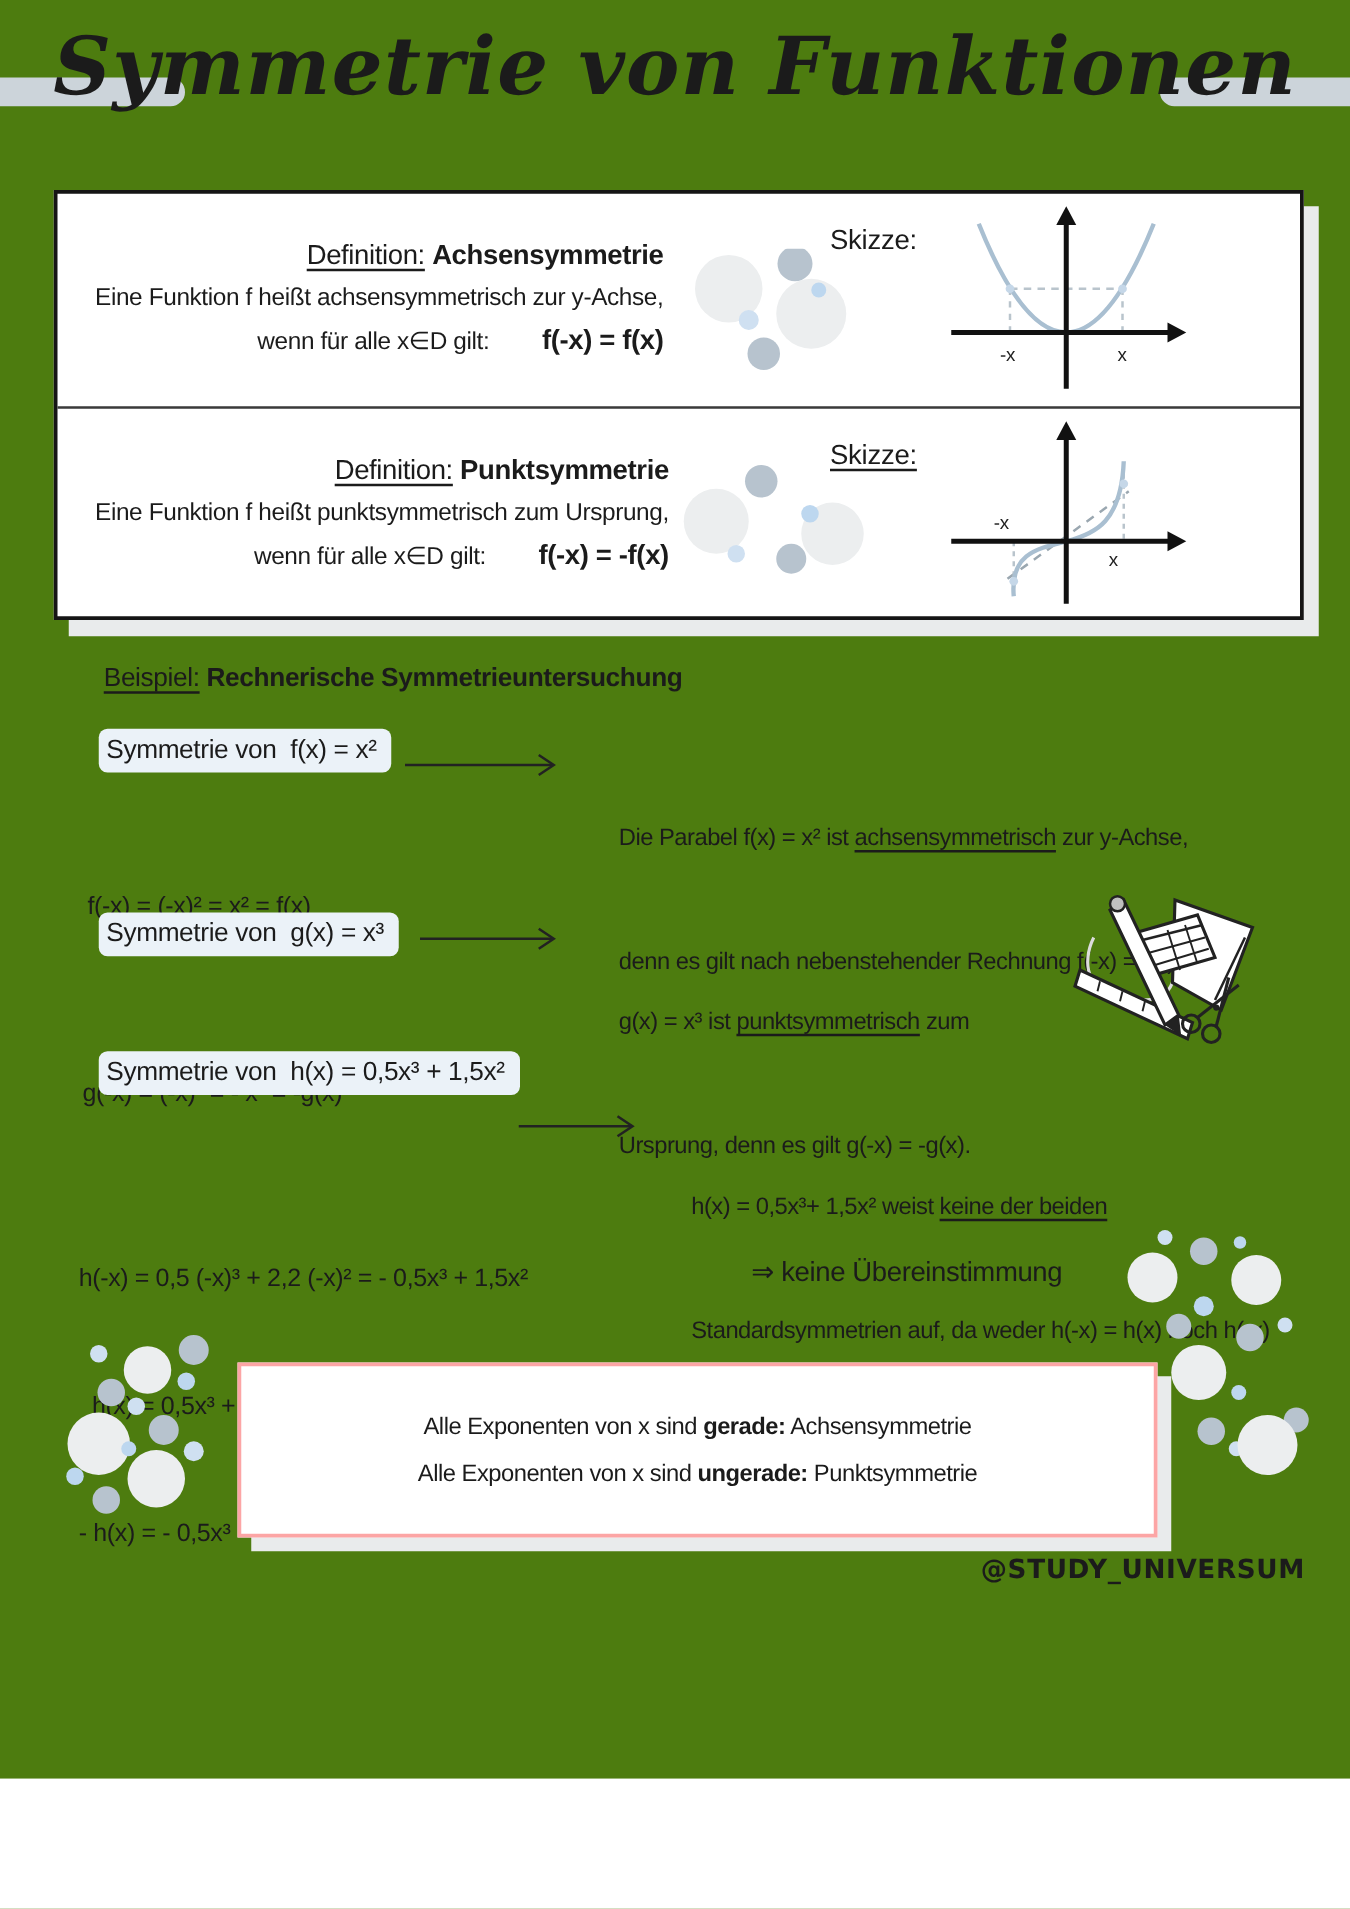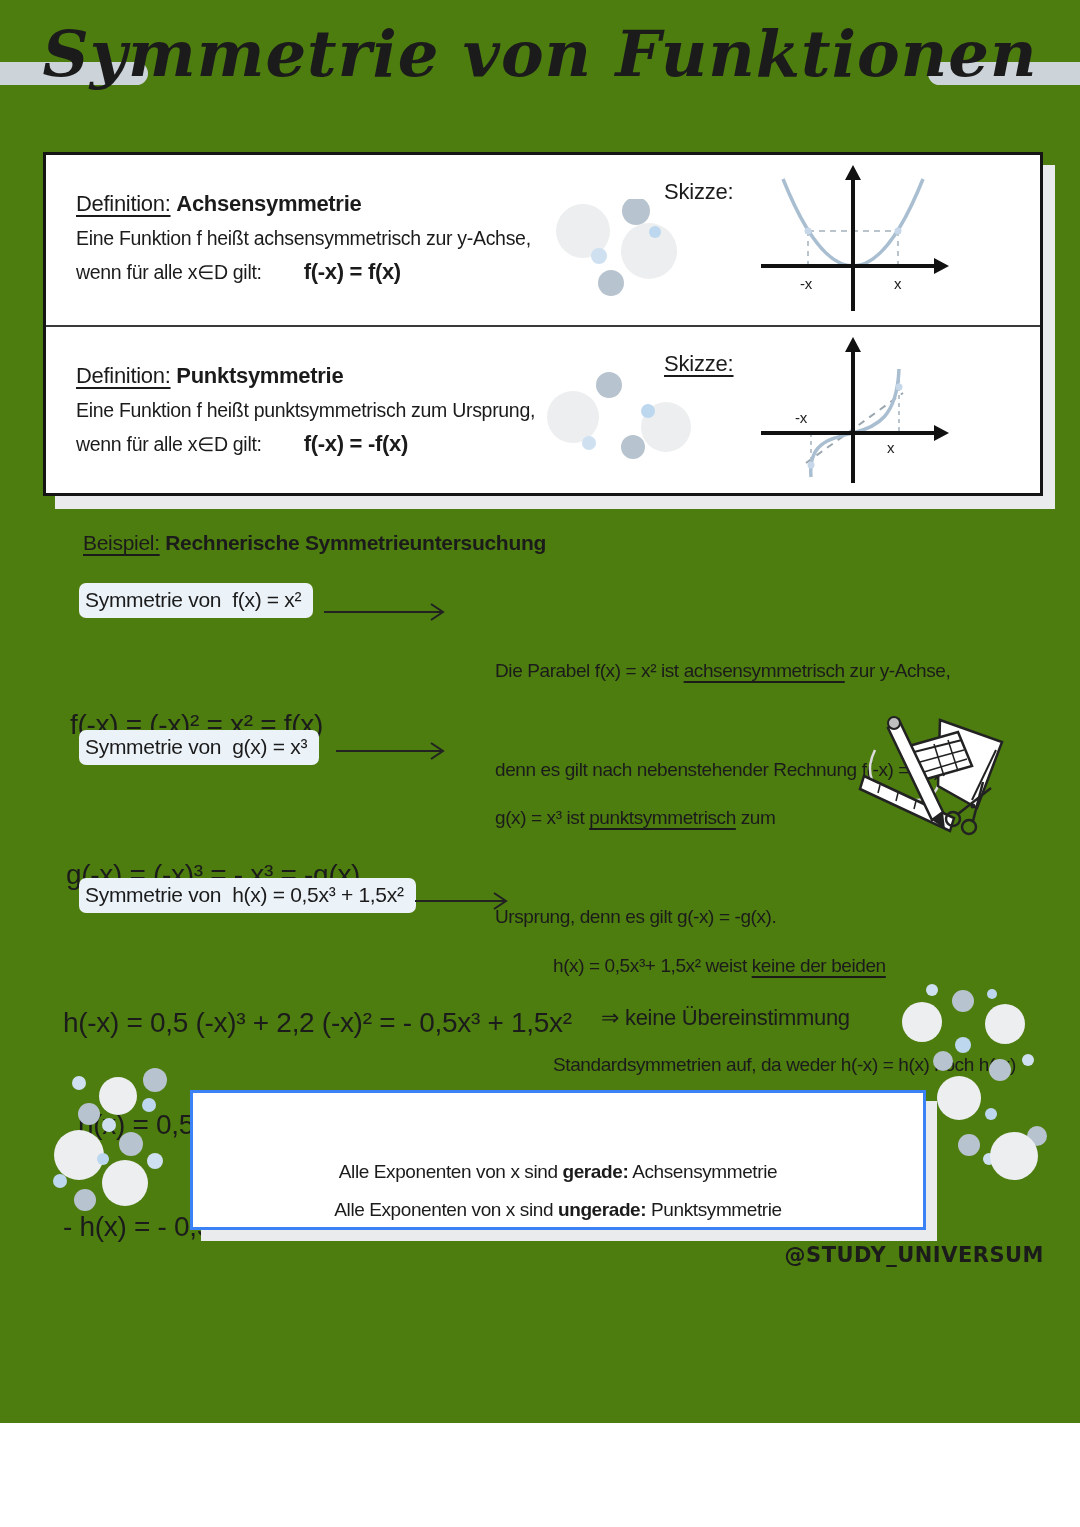--- a/index.html
+++ b/index.html
@@ -14,38 +14,38 @@
   .title-bar.right{right:0;width:152px;border-radius:12px 0 0 12px;}
   .page-title{position:absolute;top:16px;left:0;right:0;text-align:center;
       font-family:"DejaVu Serif",serif;font-style:italic;font-weight:bold;
       font-size:64px;letter-spacing:1px;}
   
   .def-box{position:absolute;left:43px;top:152px;width:994px;height:338px;
       border:3px solid #151515;background:#fff;box-shadow:12px 13px 0 #e9ebec;}
   .def-row{position:absolute;left:0;width:100%;height:170px;}
   .def-row.first{top:0;border-bottom:2px solid #3a3a3a;}
   .def-row.second{top:172px;}
-  .def-text{position:absolute;left:30px;top:32px;font-size:19.5px;line-height:34px;letter-spacing:-0.3px;}
+  .def-text{position:absolute;left:30px;top:32px;font-size:19.5px;line-height:34px;letter-spacing:-0.3px;text-align:right;}
   .def-text .headline{font-size:22px;}
   .def-formula{font-weight:bold;font-size:22px;margin-left:42px;}
   .sketch-label{position:absolute;left:618px;top:24px;font-size:22px;}
   .sketch-svg{position:absolute;left:705px;top:8px;}
   .bubbles{position:absolute;}
   
   .section-head{position:absolute;left:83px;top:531px;font-size:21px;letter-spacing:-0.3px;}
   .prompt{position:absolute;font-size:21px;letter-spacing:-0.3px;white-space:pre-wrap;padding-left:10px;}
   .prompt .hl{background:#ebf2f8;border-radius:7px;padding:5px 12px 7px 6px;}
-  .work{position:absolute;font-size:28px;line-height:34px;white-space:pre-wrap;letter-spacing:-0.3px;}
+  .work{position:absolute;font-size:20px;line-height:34px;white-space:pre-wrap;letter-spacing:-0.3px;}
   .rhs{position:absolute;font-size:19px;line-height:33px;letter-spacing:-0.4px;white-space:pre-wrap;}
   .conclusion{position:absolute;left:601px;top:1005px;font-size:22px;letter-spacing:-0.3px;}
   .arrow-svg{position:absolute;}
   
   .summary-box{position:absolute;left:190px;top:1090px;width:730px;height:134px;
-      border:3px solid #3b82f6;background:#fff;box-shadow:11px 11px 0 #e9ebec;
-      display:flex;flex-direction:column;justify-content:flex-end;gap:3px;
+      border:3px solid #fca5a5;background:#fff;box-shadow:11px 11px 0 #e9ebec;
+      display:flex;flex-direction:column;justify-content:center;gap:3px;
       text-align:center;font-size:19px;line-height:35px;letter-spacing:-0.4px;}
   .watermark{position:absolute;right:36px;top:1243px;font-size:21px;font-weight:bold;
       letter-spacing:0.5px;font-family:"DejaVu Sans",sans-serif;}
   svg text{font-family:"Liberation Sans",sans-serif;}
 </style>
 </head>
 <body>
 
 <div class="page">
 
@@ -168,21 +168,21 @@
     <polygon points="38,28 49,20 93,112 82,120" fill="#fff" stroke="#222" stroke-width="2.5"></polygon>
     <circle cx="44" cy="23" r="6" fill="#bfbfbf" stroke="#222" stroke-width="2"></circle>
     <polygon points="82,120 93,112 95,129" fill="#222"></polygon>
     <circle cx="103" cy="119" r="7" fill="none" stroke="#222" stroke-width="2.5"></circle>
     <circle cx="119" cy="127" r="7" fill="none" stroke="#222" stroke-width="2.5"></circle>
     <line x1="108" y1="114" x2="141" y2="88" stroke="#222" stroke-width="2.5"></line>
     <line x1="123" y1="121" x2="133" y2="82" stroke="#222" stroke-width="2.5"></line>
     <circle cx="123" cy="106" r="2.5" fill="#222"></circle>
   </svg>
 
-  <div class="prompt" style="left:69px;top:883px;"><span class="hl">Symmetrie von  h(x) = 0,5x³ + 1,5x²</span></div>
+  <div class="prompt" style="left:69px;top:846px;"><span class="hl">Symmetrie von  h(x) = 0,5x³ + 1,5x²</span></div>
   <svg class="arrow-svg" style="left:413px;top:889px;" width="100" height="24">
     <line x1="2" y1="12" x2="92" y2="12" stroke="#222" stroke-width="2"></line>
     <polyline points="81,4 93,12 81,20" fill="none" stroke="#222" stroke-width="2"></polyline>
   </svg>
   <div class="work" style="left:63px;top:938px;">
     <div>h(-x) = 0,5 (-x)³ + 2,2 (-x)² = - 0,5x³ + 1,5x²</div>
     <div>  h(x) = 0,5x³ + 1,5x²</div>
     <div>- h(x) = - 0,5x³ - 1,5x²</div>
   </div>
   <div class="rhs" style="left:553px;top:883px;width:520px;">

